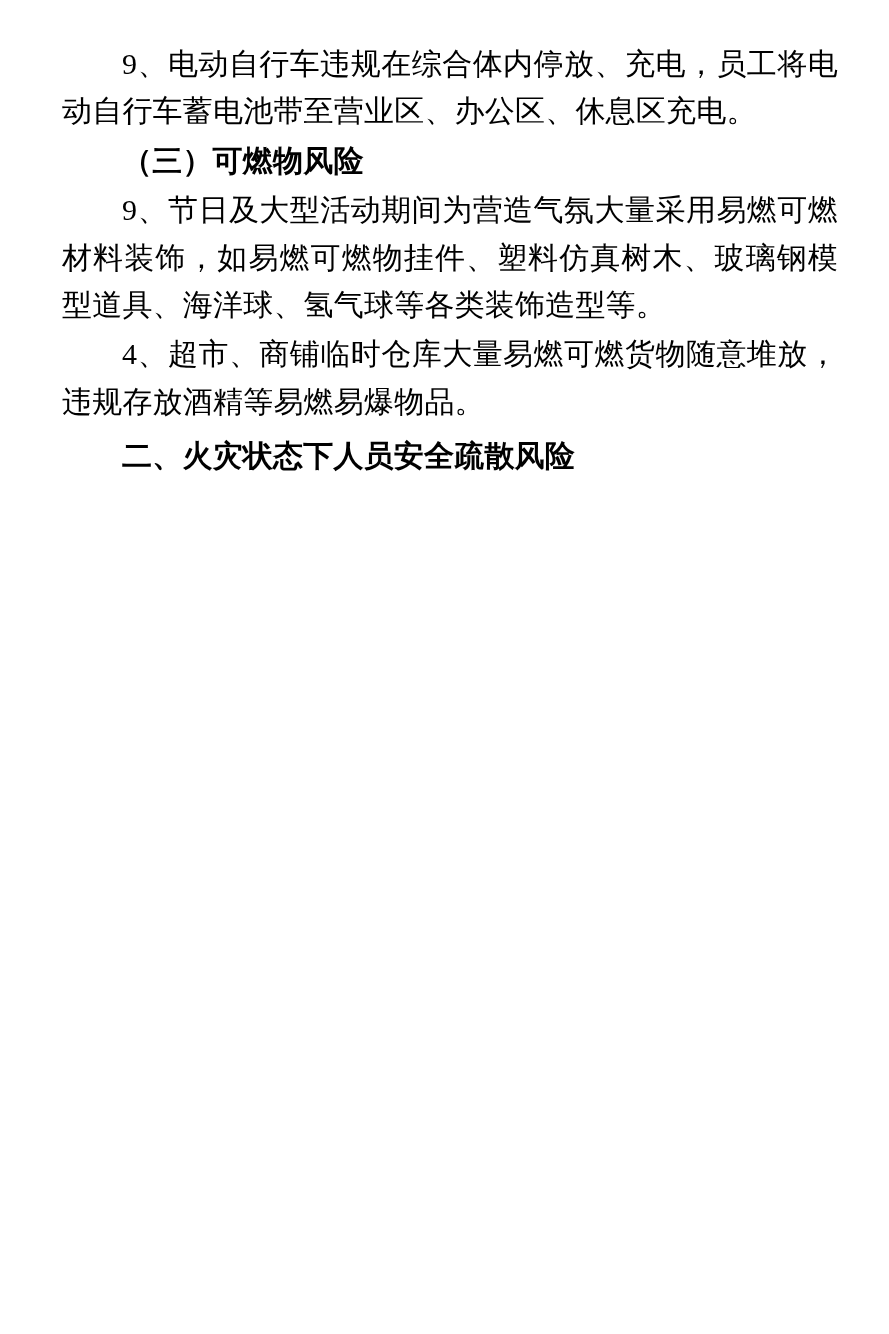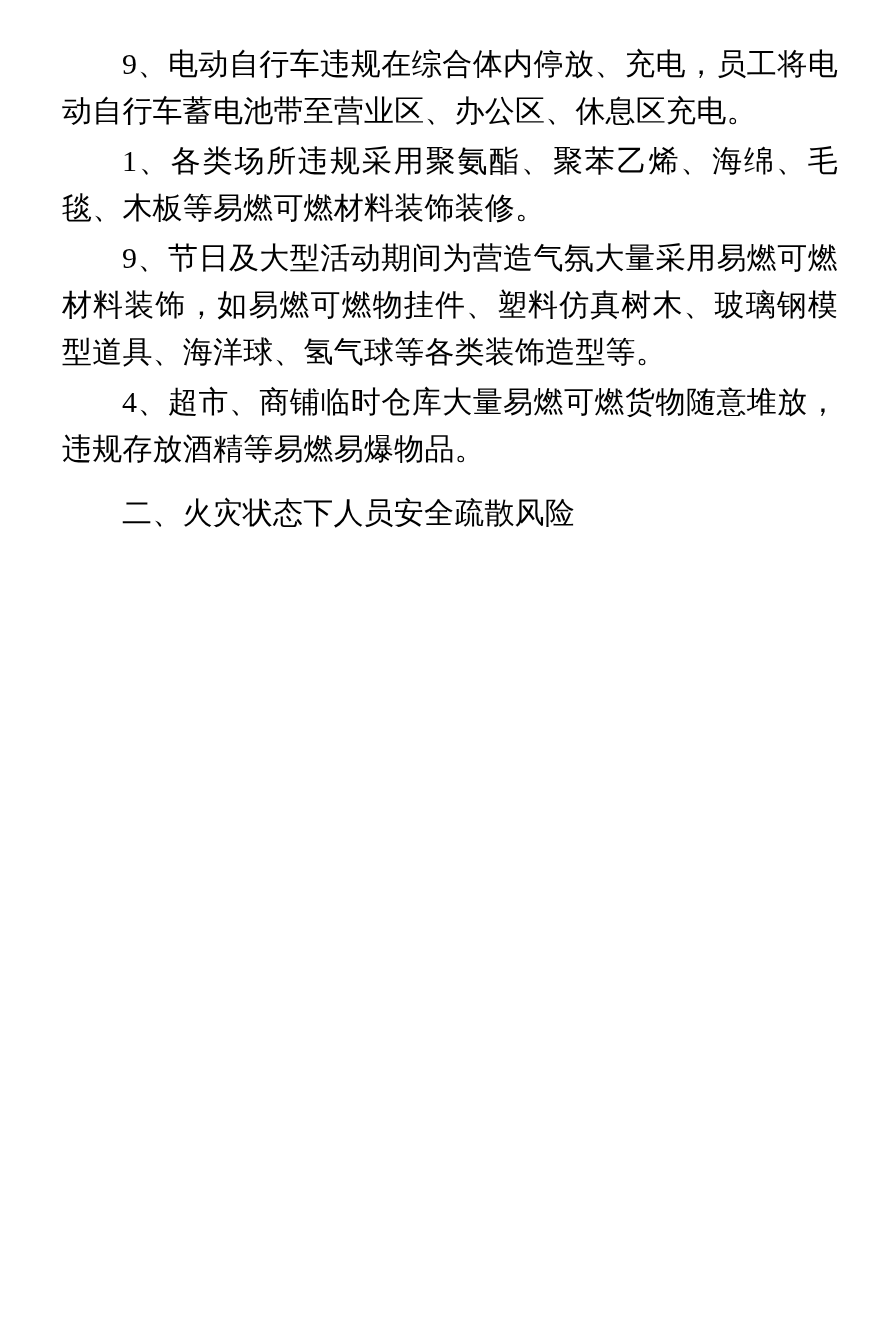--- a/index.html
+++ b/index.html
@@ -31,27 +31,28 @@
     text-indent: 2em;
   }
   .heading {
     font-weight: bold;
     text-indent: 2em;
     margin-top: 2px;
     margin-bottom: 2px;
   }
   .section-heading {
     text-indent: 2em;
-    margin-top: 16px;
+    margin-top: 7px;
+    font-weight: bold;
   }
 </style>
 </head>
 <body>
 
 <div class="page">
   <div class="doc-body">
     <p class="indent">9、电动自行车违规在综合体内停放、充电，员工将电动自行车蓄电池带至营业区、办公区、休息区充电。</p>
-    <p class="indent">1、各类场所违规采用聚氨酯、聚苯乙烯、海绵、毛毯、木板等易燃可燃材料装饰装修。</p>
+    <p class="heading">（三）可燃物风险</p>
     <p class="indent">9、节日及大型活动期间为营造气氛大量采用易燃可燃材料装饰，如易燃可燃物挂件、塑料仿真树木、玻璃钢模型道具、海洋球、氢气球等各类装饰造型等。</p>
     <p class="indent">4、超市、商铺临时仓库大量易燃可燃货物随意堆放，违规存放酒精等易燃易爆物品。</p>
     <p class="section-heading">二、火灾状态下人员安全疏散风险</p>
   </div>
 </div>
 
 </body></html>

